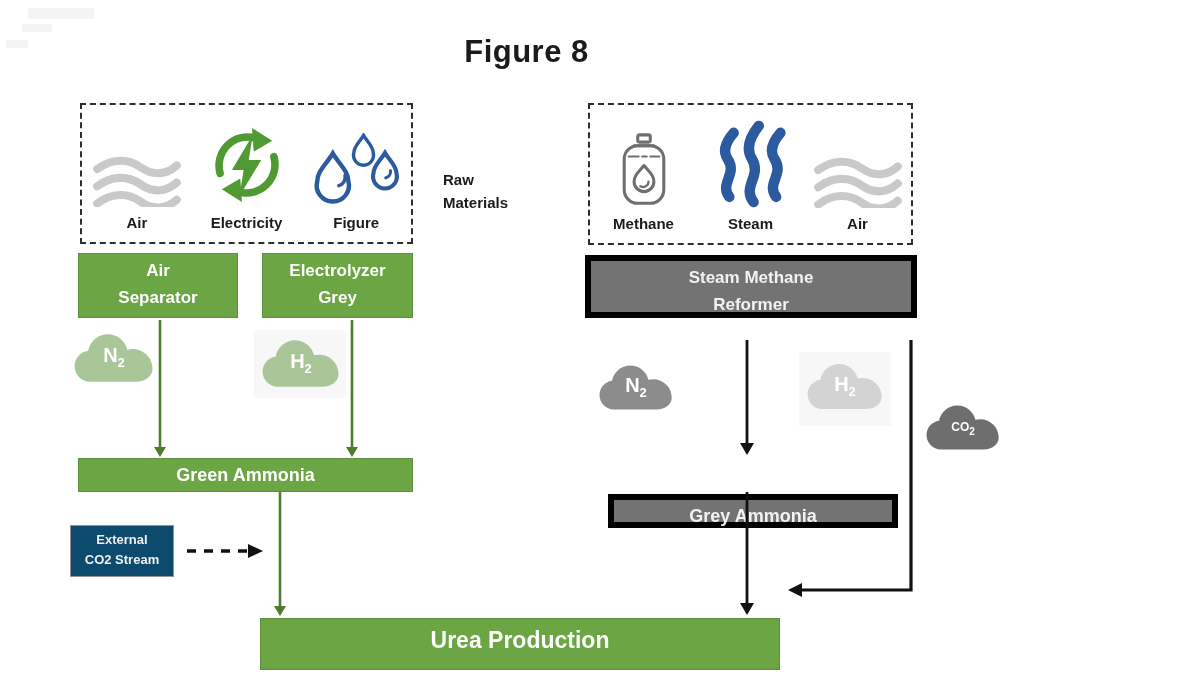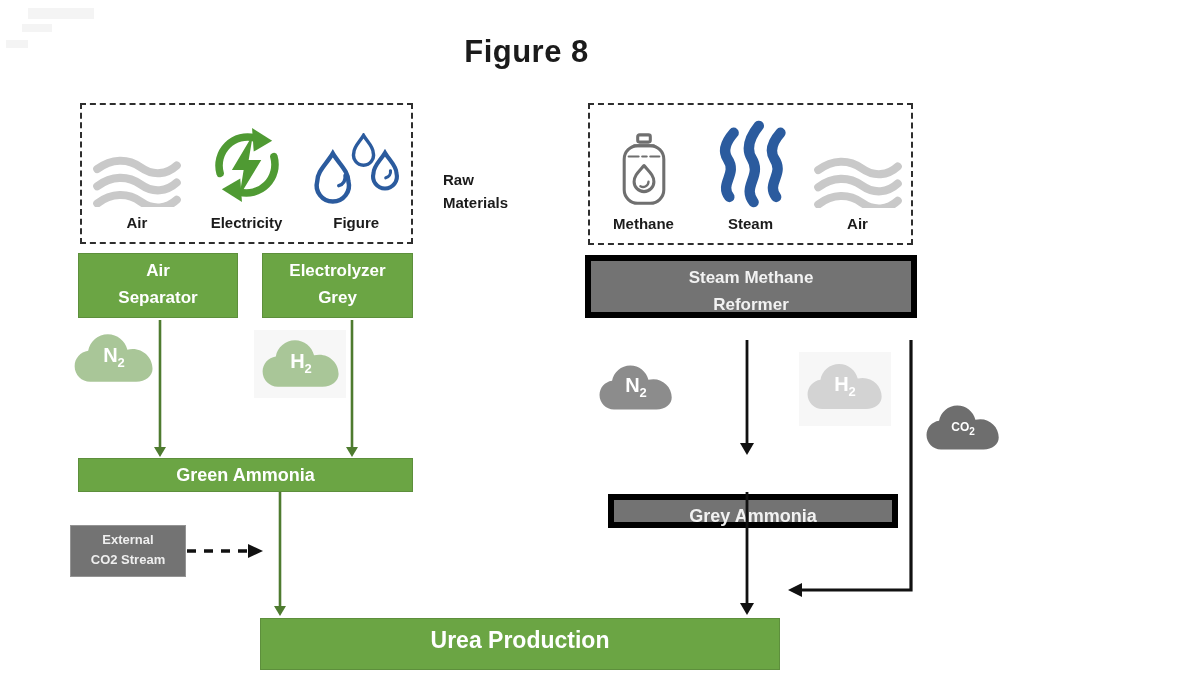--- a/index.html
+++ b/index.html
@@ -22,21 +22,21 @@
   
   .pbox{box-sizing:border-box;color:#ffffff;font-weight:bold;text-align:center;}
   .green{background:#6ba544;border:1.5px solid #5d8f3c;}
   .grey{background:#737373;border:6px solid #000000;}
   .two-line{font-size:17px;line-height:1.6;padding-top:3px;}
   .air-sep{left:78px;top:253px;width:160px;height:65px;}
   .electro{left:262px;top:253px;width:151px;height:65px;}
   .smr{left:585px;top:255px;width:332px;height:63px;font-size:17px;line-height:1.6;padding-top:3px;color:#f2f2f2;}
   .green-ammonia{left:78px;top:458px;width:335px;height:34px;font-size:18px;line-height:33px;}
   .grey-ammonia{left:608px;top:458px;width:290px;height:34px;font-size:18px;line-height:33px;color:#f2f2f2;margin-top:36px;}
-  .ext-co2{left:70px;top:525px;width:116px;height:52px;background:#737373;border:1px solid #949494;
+  .ext-co2{left:70px;top:525px;width:104px;height:52px;background:#0c4a6e;border:1px solid #949494;
            font-size:13px;line-height:1.55;padding-top:4px;color:#efefef;}
   .urea{left:260px;top:618px;width:520px;height:52px;font-size:23px;line-height:43px;}
   
   .cloud{display:block;}
   .cloud-wrap{text-align:center;}
   .cloud-text{position:absolute;left:0;right:0;top:50%;transform:translateY(-54%);
               color:#ffffff;font-weight:bold;}
   .cloud-text .main{font-size:20px;}
   .cloud-text sub{font-size:13px;}
   .co2-text .main{font-size:12px;}

